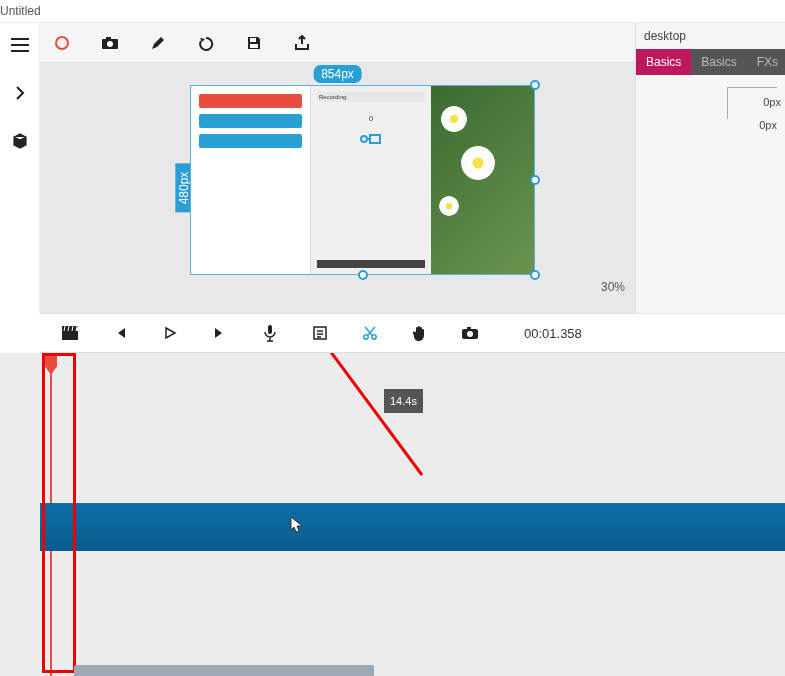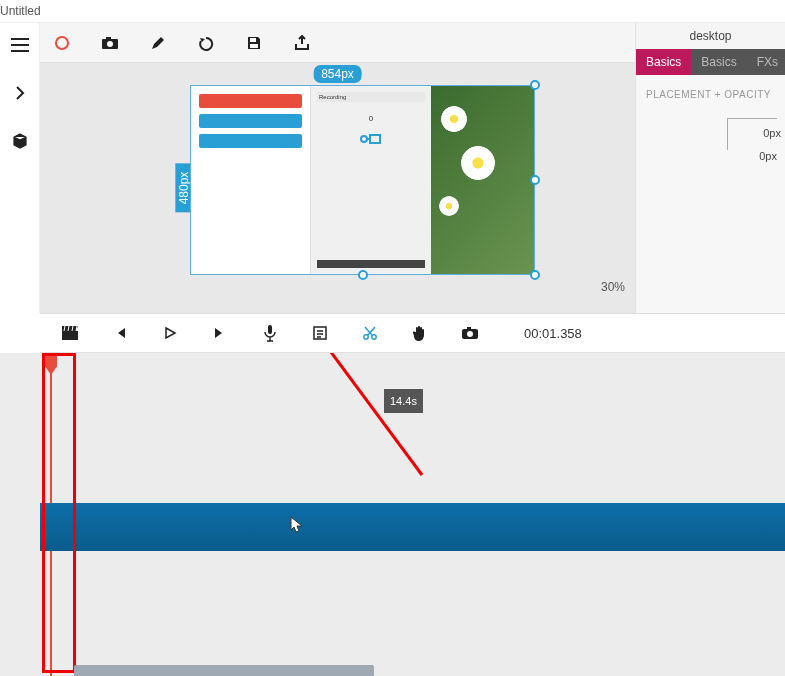--- a/index.html
+++ b/index.html
@@ -123,21 +123,21 @@
     background:#e8e8e8; padding:3px 10px; font-size:12px; color:#555;
   }
   .right-panel {
     width: 150px;
     background: #f7f7f7;
     border-left: 1px solid #e0e0e0;
     display:flex; flex-direction:column;
   }
   .right-head {
     background:#f5f5f5; padding:6px 8px; font-size:12px; color:#444;
-    display:flex; justify-content:center;
+    display:flex; justify-content:flex-start;
   }
   .tabs-row {
     display:flex; background:#555; color:#bbb; font-size:12px;
   }
   .tab { padding:6px 10px; cursor:pointer; }
   .tab.active { background:#be185d; color:#fff; }
   .section-lbl { padding:14px 10px 6px; font-size:10px; color:#999; letter-spacing:0.5px; }
   .placement-box {
     margin: 6px 8px; height: 55px;
     display:flex; flex-direction:column; align-items:flex-end; justify-content:center;
@@ -310,21 +310,20 @@
 
   <div class="right-panel">
     <div class="right-head">
       <span>desktop</span>
     </div>
     <div class="tabs-row">
       <div class="tab active">Basics</div>
       <div class="tab">Basics</div>
       <div class="tab">FXs</div>
     </div>
-    <div class="section-lbl">PLACEMENT + OPACITY</div>
     <div class="placement-box">
       <div class="sq">
           <span>0px</span>
         </div>
       <span>0px</span>
     </div>
   </div>
 </div>
 
 <div class="playback-bar">

